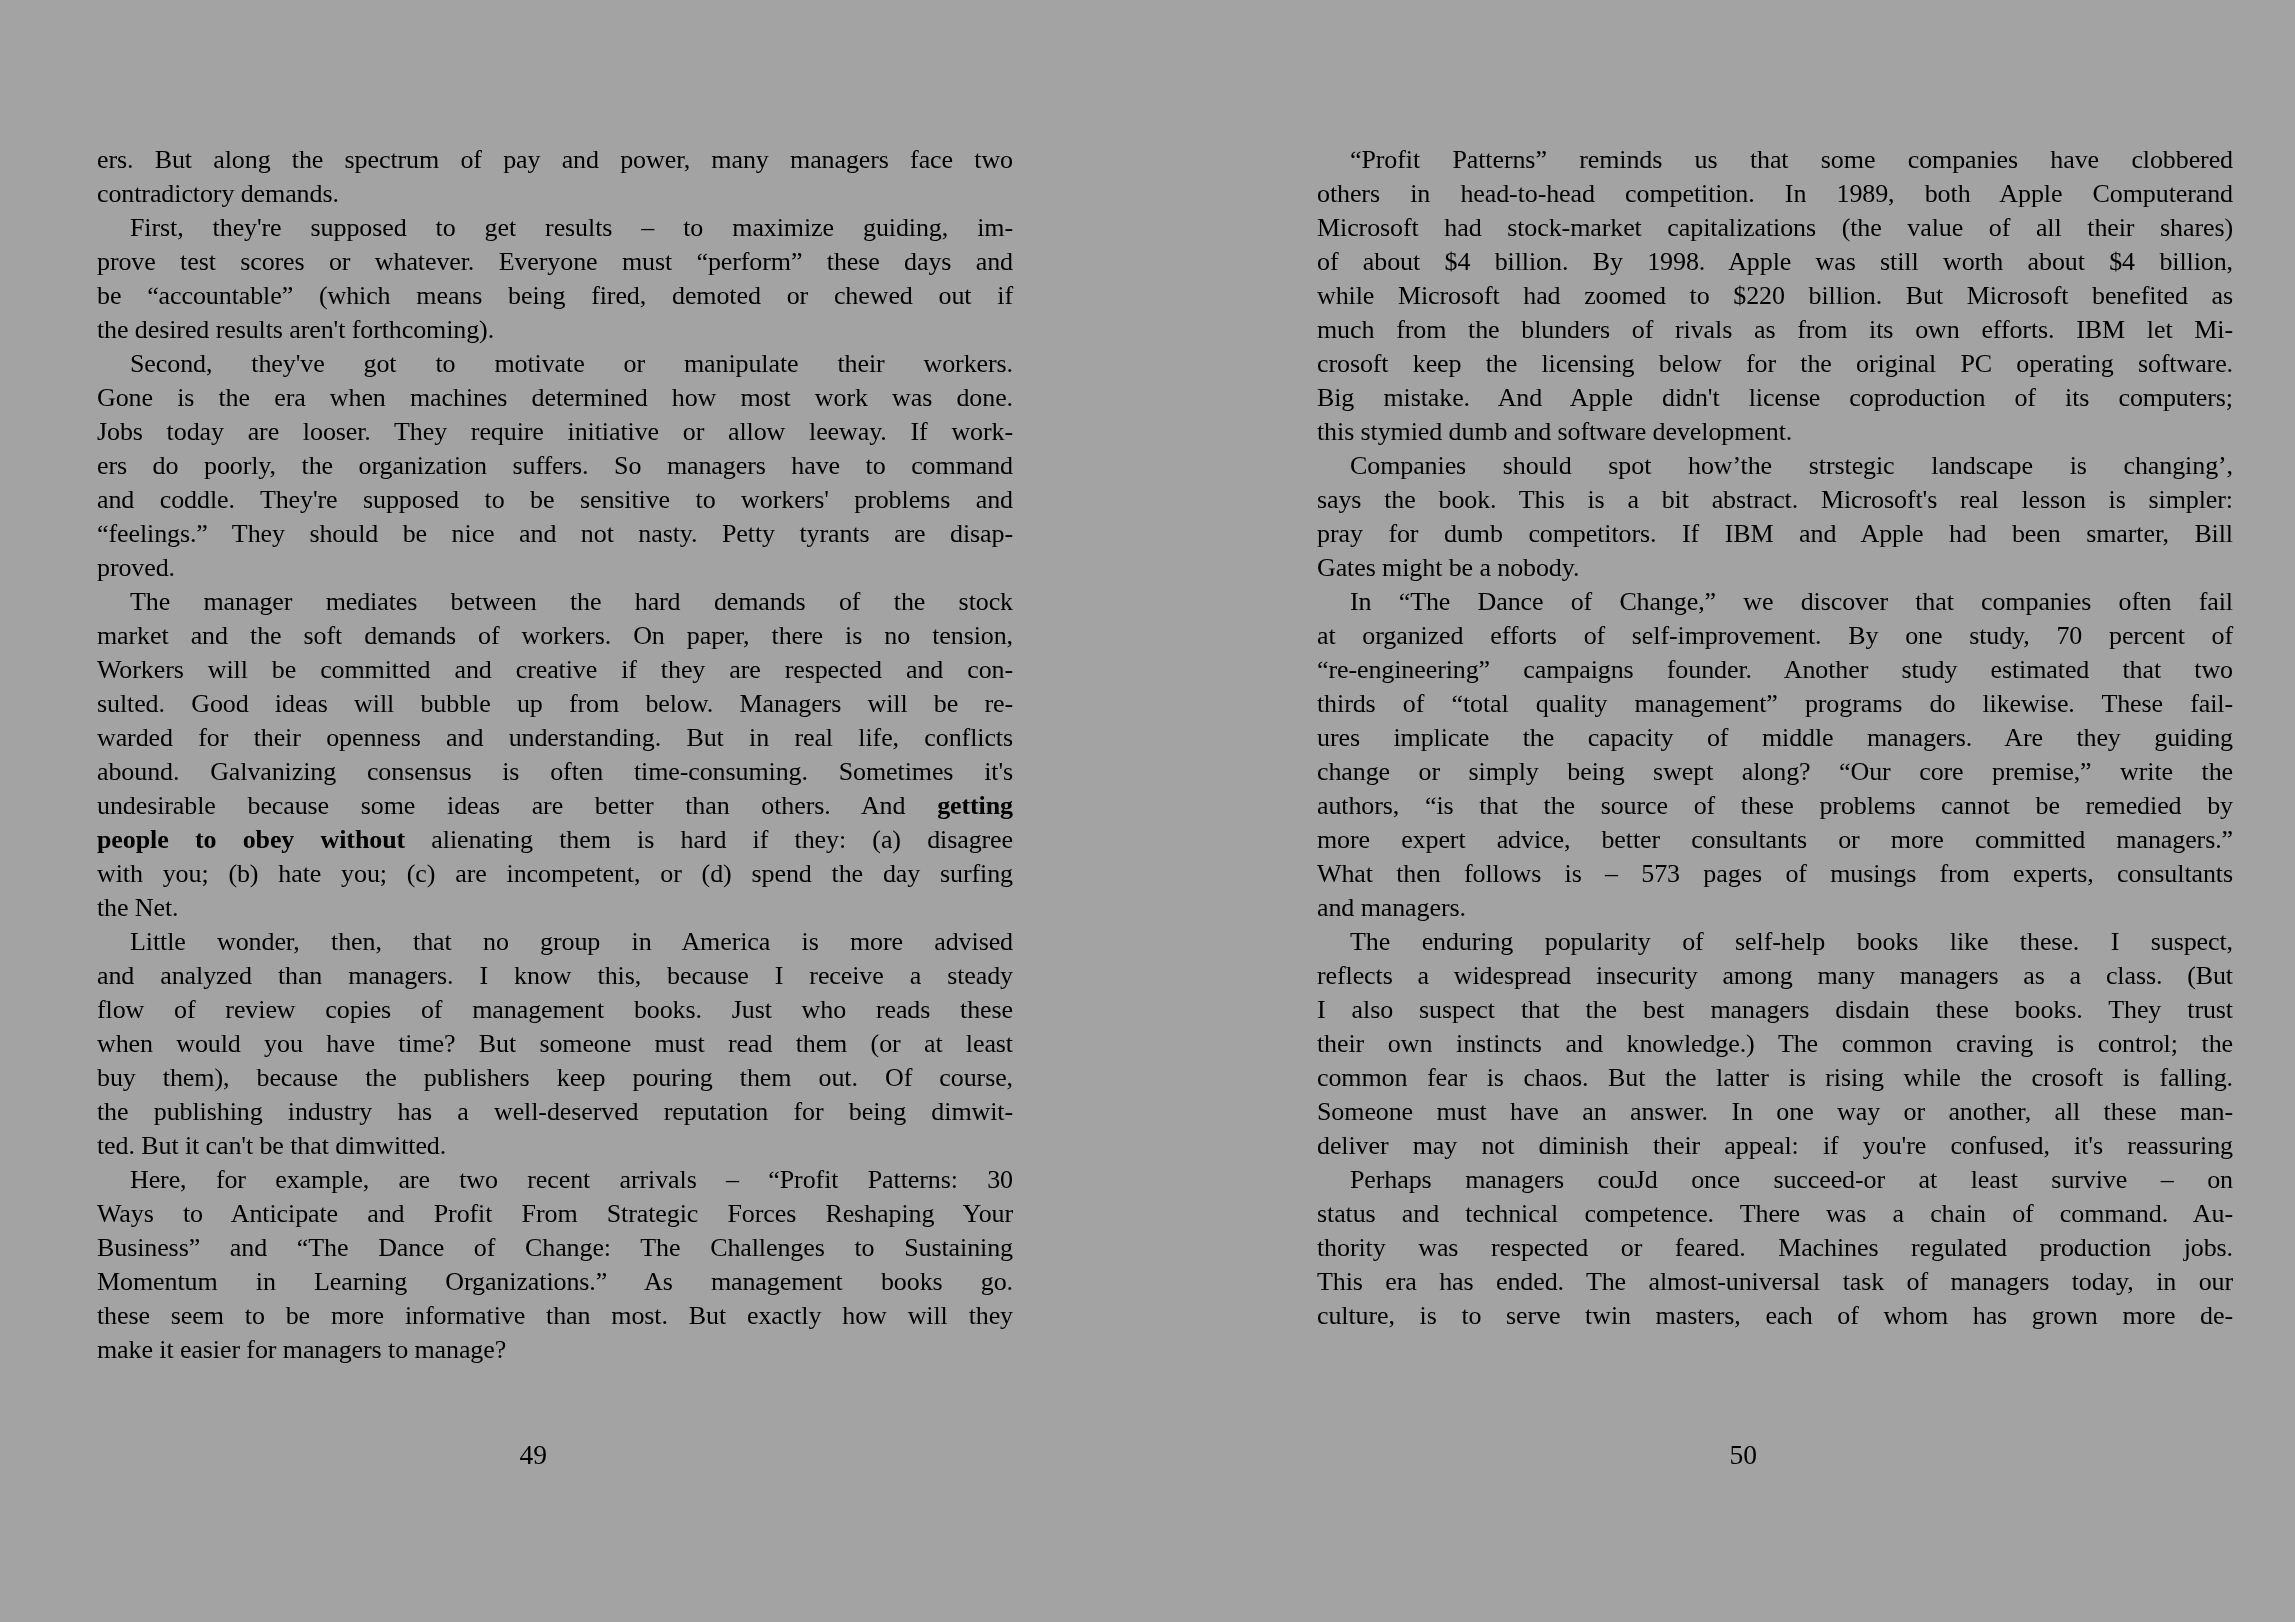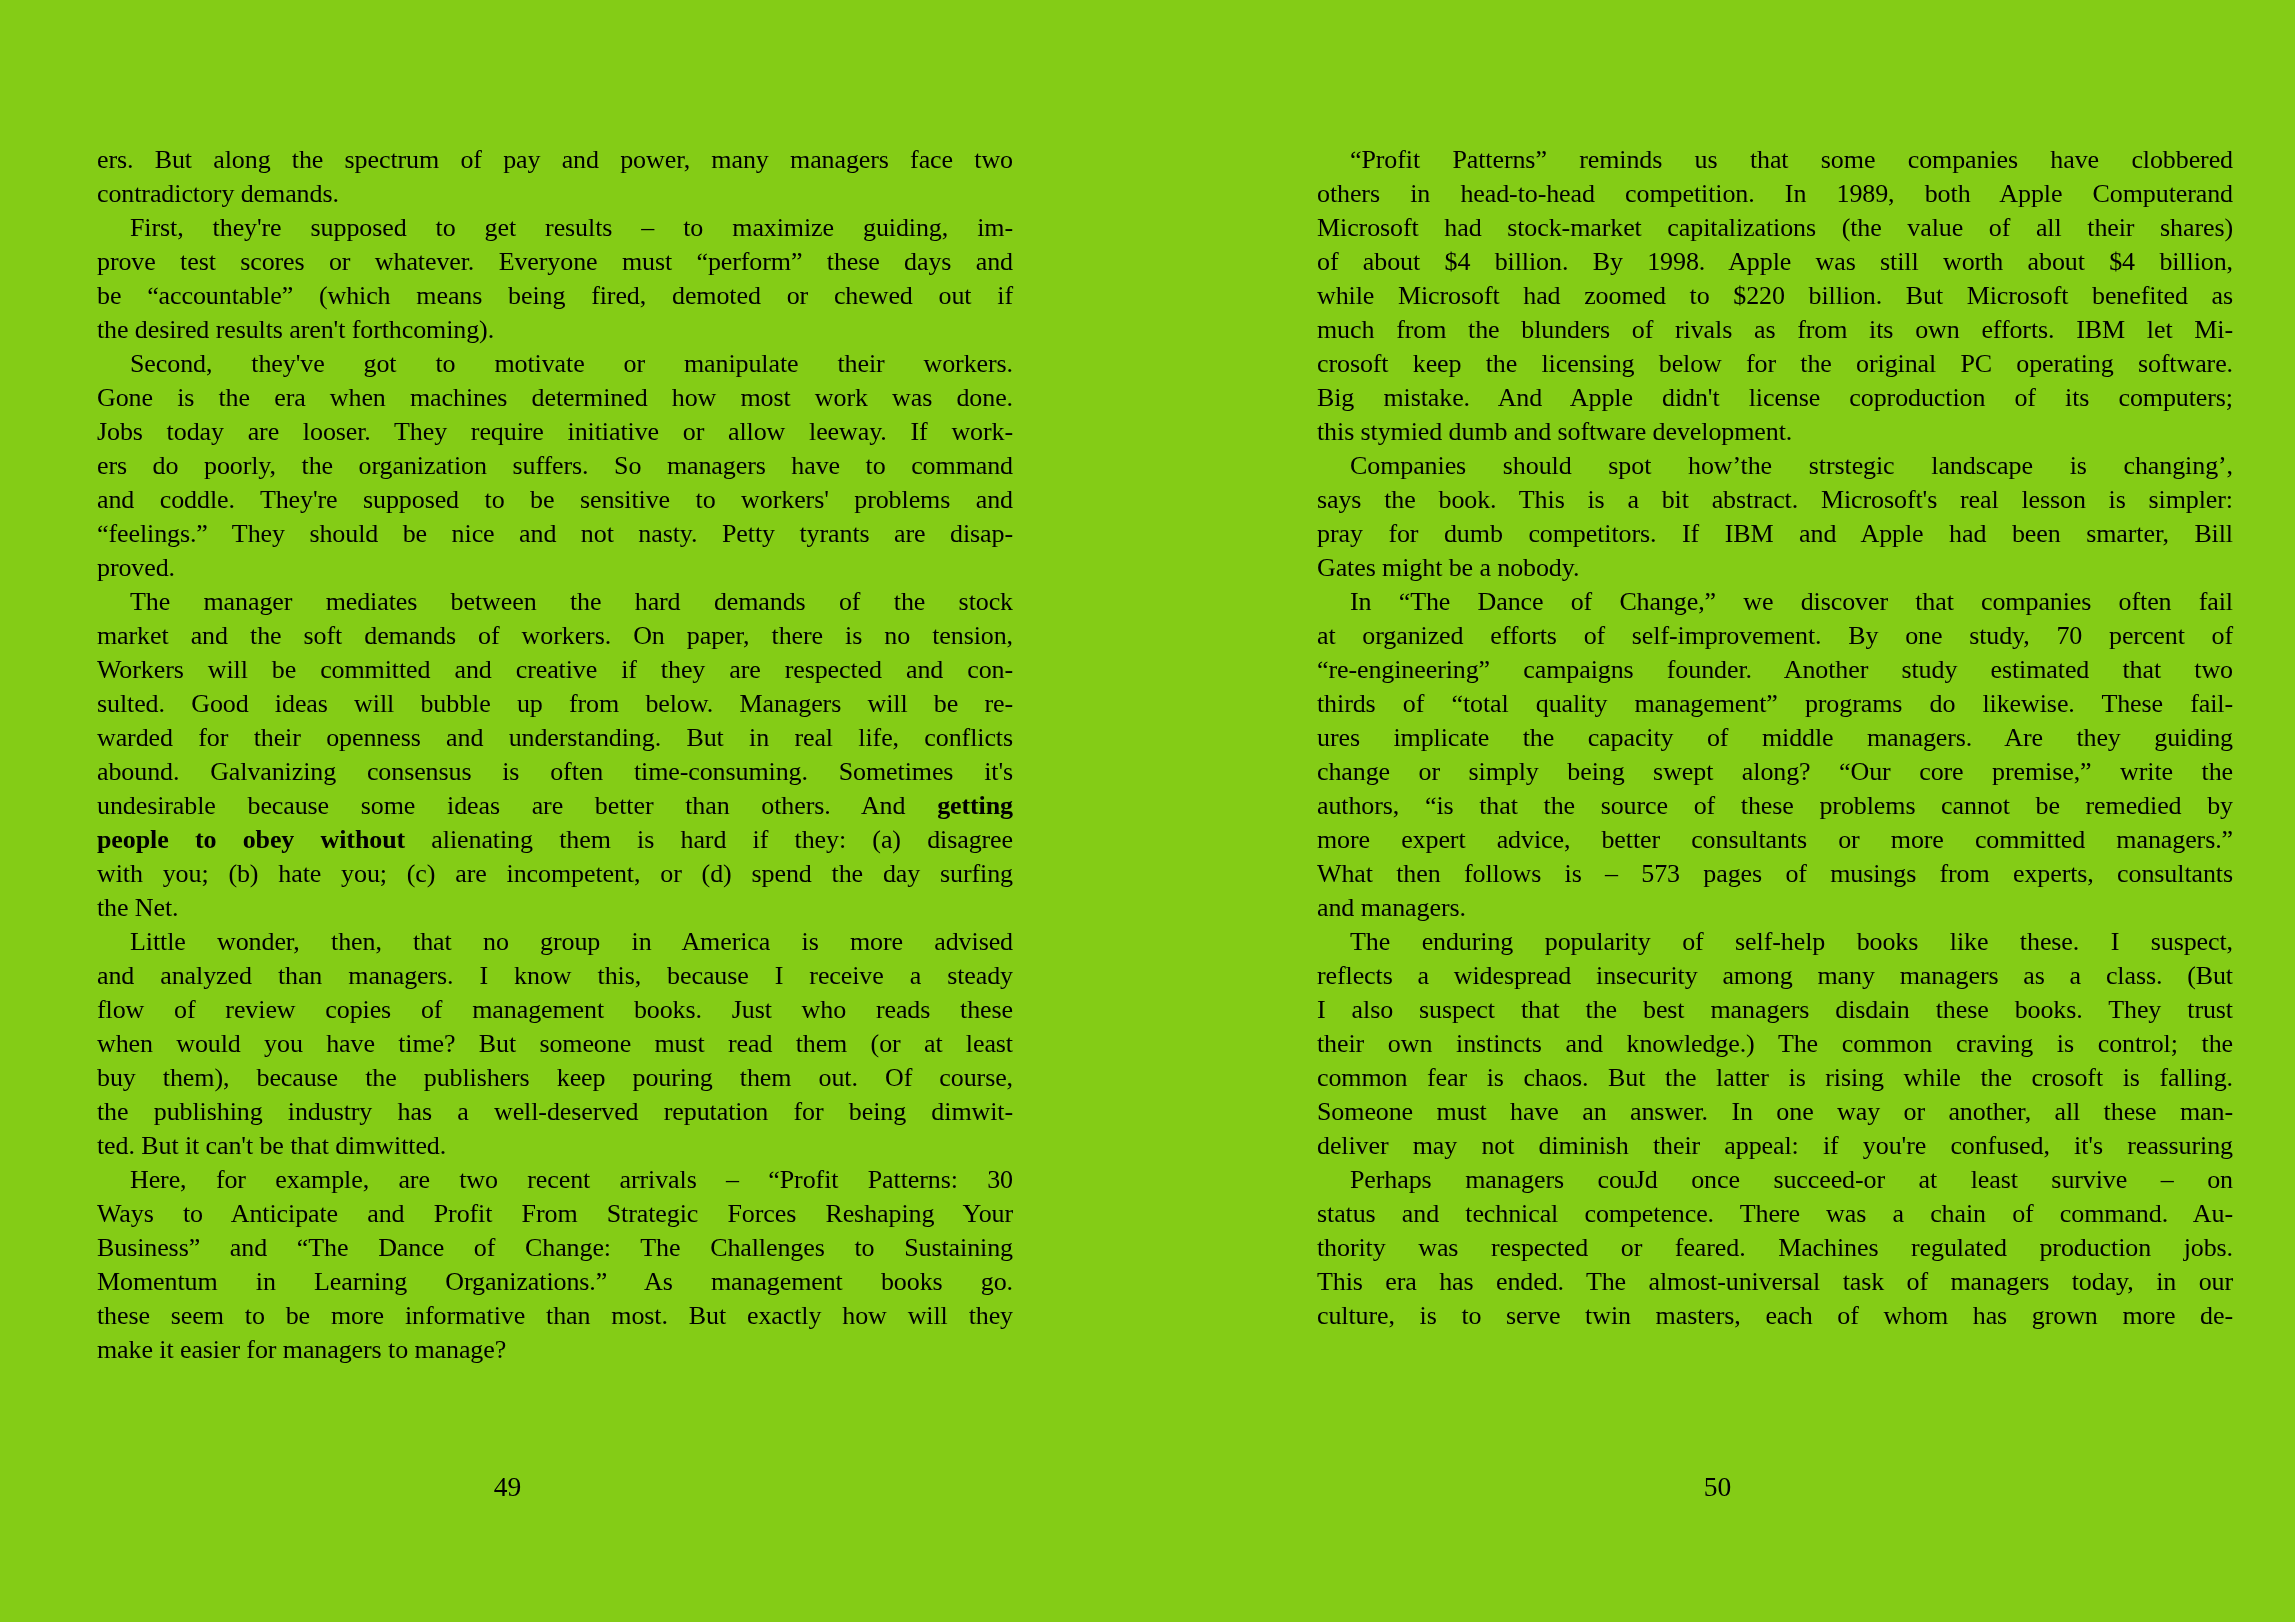--- a/index.html
+++ b/index.html
@@ -7,21 +7,21 @@
     width: 2295px;
     height: 1622px;
     background: #ffffff;
     color: #000000;
     font-family: "Liberation Serif", serif;
   }
   .spread {
     position: relative;
     width: 2295px;
     height: 1622px;
-    background: #84cc16;
+    background: #a3a3a3;
     overflow: hidden;
   }
   .page-col {
     position: absolute;
     top: 143px;
     width: 916px;
     font-size: 26px;
     line-height: 34px;
     letter-spacing: -0.1px;
   }
@@ -35,25 +35,25 @@
     text-align-last: justify;
   }
   .line.last { text-align-last: left; }
   .para.indent .line.first { text-indent: 33px; }
 
   .b { font-weight: bold; }
   .i { }
 
   .pagenum {
     position: absolute;
-    top: 1470px;
+    top: 1438px;
     width: 79px;
     font-size: 27.5px;
     line-height: 34px;
-    text-align: center;
+    text-align: right;
   }
   #left-num  { left: 468px; }
   #right-num { left: 1678px; }
 </style>
 </head>
 <body>
 
 <div class="spread">
   <div class="page-col" id="left-col">
       <div class="para">

